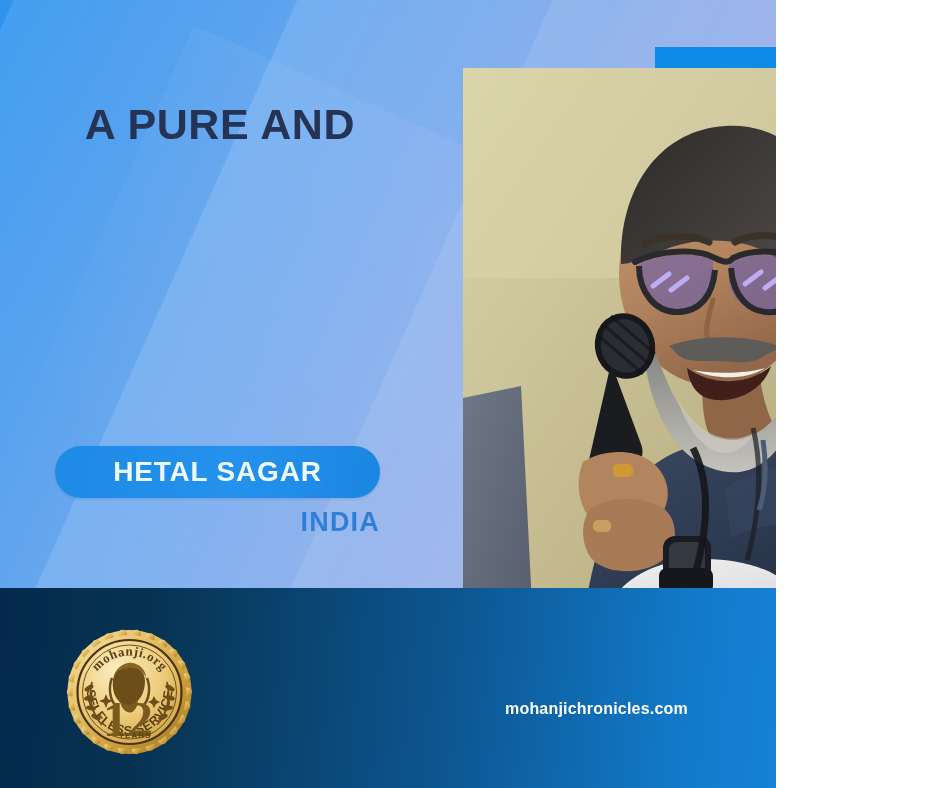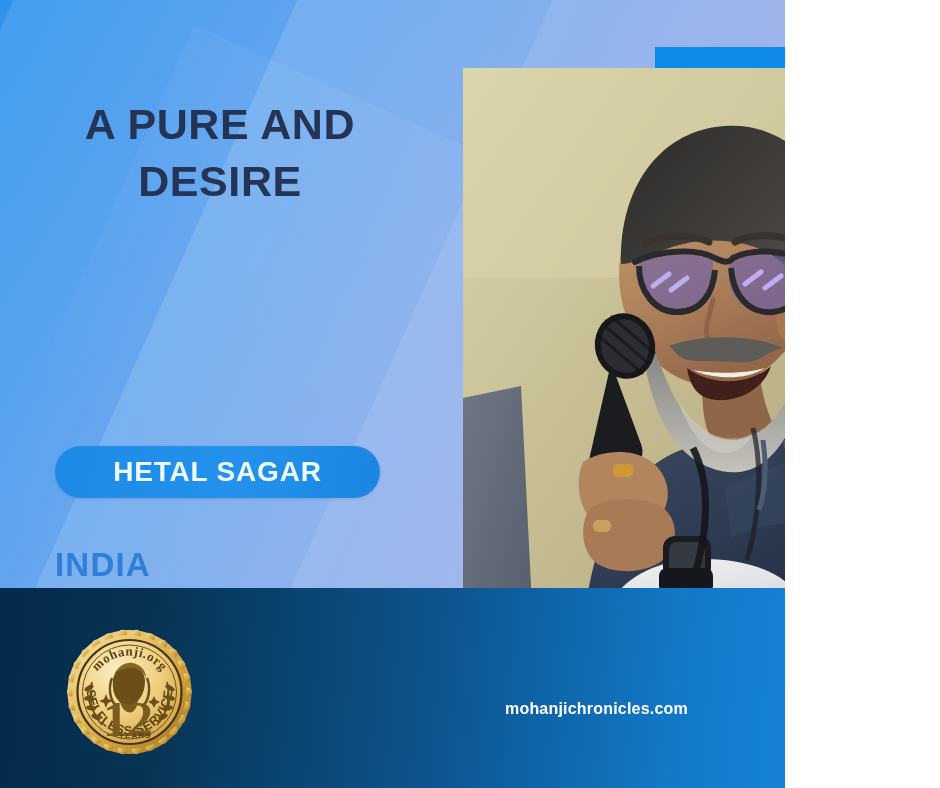--- a/index.html
+++ b/index.html
@@ -3,21 +3,20 @@
 <meta charset="utf-8">
 <style>
   html,body{margin:0;padding:0;background:#fff;}
   body{font-family:"Liberation Sans","DejaVu Sans",sans-serif;}
 
   #poster{
     position:relative;
     width:776px;height:788px;
     overflow:hidden;
     background:linear-gradient(118deg,#2e93ee 0%,#4f9cee 22%,#8fb0ec 55%,#a6b3e8 78%,#aab4e9 100%);
-    padding-left:9px;
   }
 
   
   .band{position:absolute;pointer-events:none;}
   .band-a{
     left:-180px;top:-260px;width:520px;height:1500px;
     background:linear-gradient(90deg,rgba(255,255,255,.10),rgba(255,255,255,.02));
     transform:rotate(24deg);
   }
   .band-b{
@@ -56,23 +55,23 @@
     border-radius:26px;
     background:linear-gradient(95deg,#1d8ae6,#2492ec 55%,#1b86e2);
     display:flex;align-items:center;justify-content:center;
     box-shadow:0 1px 3px rgba(20,60,120,.18);
   }
   #speaker-pill span{
     color:#ecfbff;font-size:28px;font-weight:bold;letter-spacing:.8px;
   }
   #speaker-country{
     position:absolute;left:55px;top:507px;width:325px;
-    text-align:left;
+    text-align:right;
     color:#2f7fd8;
-    font-size:33px;font-weight:bold;letter-spacing:1.2px;margin-top:39px;
+    font-size:27px;font-weight:bold;letter-spacing:1.2px;
   }
 
   
   #photo-accent-frame{
     position:absolute;left:655px;top:47px;width:233px;height:620px;
     background:#0e8ae8;
   }
   #photo{
     position:absolute;left:463px;top:68px;width:406px;height:597px;
     overflow:hidden;
@@ -100,21 +99,20 @@
 
 <div id="poster">
 
   <div class="band band-a"></div>
   <div class="band band-b"></div>
   <div class="band band-c"></div>
   <div class="band band-d"></div>
 
   <div id="headline">
     <span class="ln">A PURE AND</span>
-    <span class="ln">DESIRE</span>
   </div>
 
   <div id="speaker-pill">
     <span>HETAL SAGAR</span>
   </div>
   <div id="speaker-country">INDIA</div>
 
   <div id="photo-accent-frame"></div>
 
   <div id="photo">

